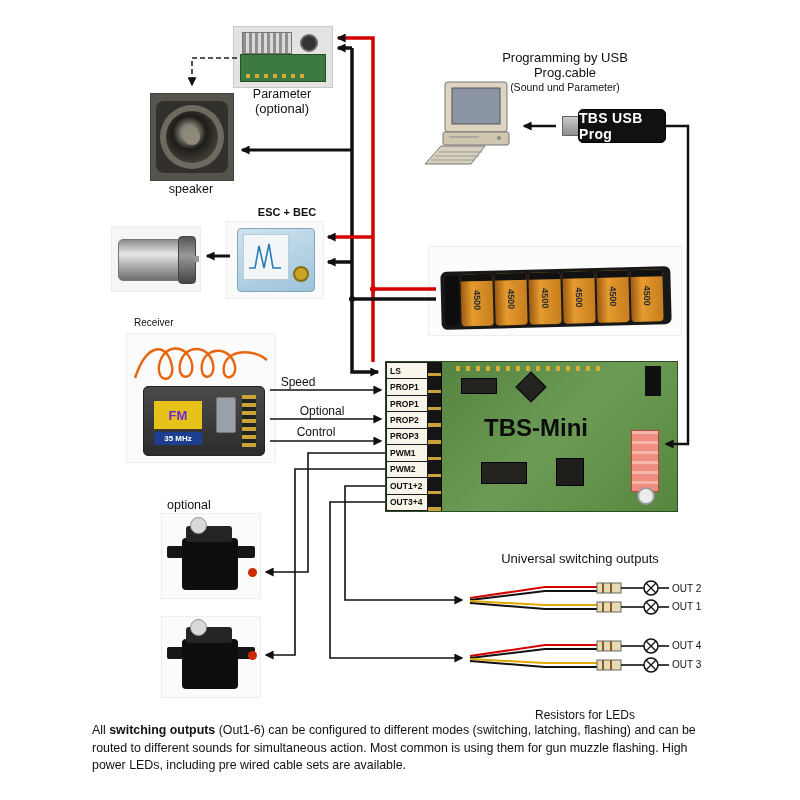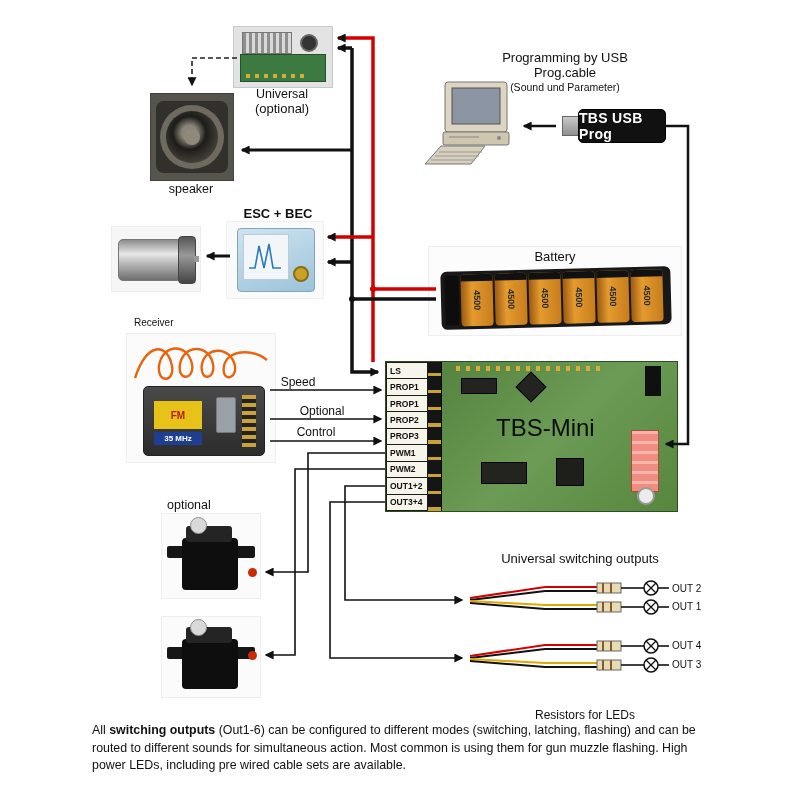--- a/index.html
+++ b/index.html
@@ -19,54 +19,54 @@
 <body>
 
 <div class="canvas">
 
   <div class="photo" style="left:233px;top:26px;width:98px;height:60px;background:#e3e3e3;border:1px solid #c9c9c9;">
     <div style="position:absolute;left:8px;top:5px;width:48px;height:20px;background:repeating-linear-gradient(90deg,#8f8f8f 0 3px,#d9d9d9 3px 6px);border:1px solid #777;"></div>
     <div style="position:absolute;right:14px;top:7px;width:14px;height:14px;border-radius:50%;background:#333;border:2px solid #666;"></div>
     <div style="position:absolute;left:6px;bottom:5px;width:84px;height:26px;background:#3c7a42;border:1px solid #24512a;"></div>
     <div style="position:absolute;left:12px;bottom:9px;width:60px;height:4px;background:repeating-linear-gradient(90deg,#d4af37 0 4px,#3c7a42 4px 9px);"></div>
   </div>
-  <div class="lbl center" style="left:233px;top:87px;width:98px;font-size:12.5px;">Universal</div>
+  <div class="lbl center" style="left:233px;top:87px;width:98px;font-size:12.5px;">Parameter</div>
   <div class="lbl center" style="left:233px;top:101px;width:98px;font-size:13px;">(optional)</div>
 
   <div class="photo" style="left:150px;top:93px;width:82px;height:86px;background:#57544e;border:1px solid #44423d;">
     <div style="position:absolute;left:5px;top:7px;width:72px;height:72px;background:#31302c;border-radius:8px;"></div>
     <div style="position:absolute;left:9px;top:11px;width:64px;height:64px;border-radius:50%;background:#6e6a60;"></div>
     <div style="position:absolute;left:15px;top:17px;width:52px;height:52px;border-radius:50%;background:radial-gradient(circle at 45% 42%, #8a8578 0 18%, #1d1c19 40%, #454239 75%, #23221f 100%);"></div>
     <div style="position:absolute;left:33px;top:35px;width:16px;height:16px;border-radius:50%;background:#8f897a;"></div>
   </div>
   <div class="lbl center" style="left:150px;top:182px;width:82px;font-size:12.5px;">speaker</div>
 
   <div class="photo" style="left:111px;top:226px;width:88px;height:64px;background:#f6f6f6;border:1px solid #ededed;">
     <div style="position:absolute;left:6px;top:12px;width:62px;height:40px;border-radius:5px;background:linear-gradient(180deg,#8c8c8c,#e8e8e8 35%,#b5b5b5 60%,#6f6f6f);border:1px solid #777;"></div>
     <div style="position:absolute;left:66px;top:9px;width:16px;height:46px;border-radius:4px;background:linear-gradient(180deg,#555,#999 40%,#444);border:1px solid #444;"></div>
     <div style="position:absolute;left:82px;top:29px;width:5px;height:6px;background:#999;"></div>
   </div>
 
-  <div class="lbl center" style="left:228px;top:206px;width:100px;font-size:13px;font-weight:bold;">ESC + BEC</div>
+  <div class="lbl center" style="left:237px;top:206px;width:100px;font-size:11px;font-weight:bold;">ESC + BEC</div>
   <div class="photo" style="left:226px;top:221px;width:96px;height:76px;background:#fafafa;border:1px solid #efefef;">
     <div style="position:absolute;left:10px;top:6px;width:76px;height:62px;background:linear-gradient(160deg,#cfe3f0,#9cc3da);border:1px solid #7fa6bd;border-radius:4px;"></div>
     <div style="position:absolute;left:16px;top:12px;width:44px;height:44px;background:#f2f6f8;border:1px solid #b9ccd8;"></div>
     <svg style="position:absolute;left:18px;top:14px;" width="40" height="40">
         <path d="M4,32 H10 L14,10 L19,32 L24,8 L28,32 H36" stroke="#2b7bb5" stroke-width="1.6" fill="none"></path>
       </svg>
     <div style="position:absolute;left:66px;top:44px;width:12px;height:12px;border-radius:50%;background:#c9a227;border:2px solid #8a6d12;"></div>
   </div>
 
   <div class="lbl" style="left:134px;top:317px;font-size:10px;">Receiver</div>
   <div class="photo" style="left:126px;top:333px;width:148px;height:128px;background:#fbfbfb;border:1px solid #eeeeee;">
     <svg width="148" height="56" style="position:absolute;left:0;top:2px;">
       <path d="M8,42 C20,6 40,6 45,30 C48,46 30,48 32,30 C35,8 60,6 65,28 C68,44 50,46 53,28 C57,8 82,8 86,28 C89,44 72,46 75,28 C79,10 104,10 108,30 C110,44 94,46 97,30 C100,14 125,12 140,24" stroke="#e8650f" stroke-width="2.4" fill="none"></path>
     </svg>
     <div style="position:absolute;left:16px;top:52px;width:120px;height:68px;background:linear-gradient(180deg,#4a4a4a,#2c2c2c);border-radius:5px;border:1px solid #222;">
-      <div style="position:absolute;left:10px;top:14px;width:48px;height:28px;background:#e7c319;display:flex;align-items:center;justify-content:center;font-weight:bold;font-size:10px;color:#b91c1c;">FM</div>
+      <div style="position:absolute;left:10px;top:14px;width:48px;height:28px;background:#e7c319;display:flex;align-items:center;justify-content:center;font-weight:bold;font-size:13px;color:#6d28d9;">FM</div>
       <div style="position:absolute;left:10px;top:45px;width:48px;height:13px;background:#1e3f8f;color:#fff;font-size:8px;display:flex;align-items:center;justify-content:center;font-weight:bold;">35 MHz</div>
       <div style="position:absolute;right:8px;top:8px;width:14px;height:52px;background:repeating-linear-gradient(180deg,#caa23a 0 4px,#222 4px 8px);"></div>
       <div style="position:absolute;right:28px;top:10px;width:18px;height:34px;background:#9aa0a8;border:1px solid #777;border-radius:2px;"></div>
     </div>
   </div>
 
   <div class="lbl center" style="left:470px;top:65px;width:190px;font-size:13px;">Prog.cable</div>
   <div class="lbl center" style="left:470px;top:50px;width:190px;font-size:13px;">Programming by USB</div>
   <div class="lbl center" style="left:470px;top:81px;width:190px;font-size:10.5px;">(Sound und Parameter)</div>
   <div class="photo" style="left:423px;top:80px;width:100px;height:88px;">
@@ -82,21 +82,20 @@
   </div>
 
   <div style="position:absolute;left:562px;top:109px;width:102px;height:32px;">
     <div style="position:absolute;left:0;top:7px;width:18px;height:18px;background:linear-gradient(180deg,#c9c9c9,#8f8f8f);border:1px solid #666;"></div>
     <div style="position:absolute;left:16px;top:0;width:86px;height:32px;background:#111;border-radius:5px;border:1px solid #000;display:flex;align-items:center;justify-content:center;">
       <span style="color:#fff;font-size:14px;font-weight:bold;letter-spacing:.3px;">TBS USB Prog</span>
     </div>
   </div>
 
   <div class="photo" style="left:428px;top:246px;width:252px;height:88px;background:#fcfcfc;border:1px solid #eeeeee;">
-    <div class="lbl center" style="left:0;top:2px;width:252px;font-size:13px;">Battery</div>
     <div style="position:absolute;left:12px;top:22px;width:230px;height:58px;background:#181818;border-radius:6px;transform:rotate(-1.5deg);display:flex;align-items:center;padding:0 4px;gap:2px;box-sizing:border-box;">
       <div style="width:14px;height:50px;background:#0d0d0d;border-radius:3px;flex:0 0 auto;"></div>
       <div class="cell">
           <span>4500</span>
         </div>
       <div class="cell">
           <span>4500</span>
         </div>
       <div class="cell">
           <span>4500</span>
@@ -125,21 +124,21 @@
       <div class="pin">OUT1+2</div>
       <div class="pin">OUT3+4</div>
     </div>
     <div style="position:absolute;left:42px;top:0;width:13px;height:149px;background:repeating-linear-gradient(180deg,#151515 0 11px,#caa23a 11px 14.5px,#151515 14.5px 16.8px);border-right:1px solid #0a0a0a;"></div>
     <div style="position:absolute;left:70px;top:4px;width:150px;height:5px;background:repeating-linear-gradient(90deg,#d4af37 0 4px,rgba(0,0,0,0) 4px 10px);"></div>
     <div style="position:absolute;left:75px;top:16px;width:34px;height:14px;background:#23231f;border:1px solid #000;"></div>
     <div style="position:absolute;left:134px;top:14px;width:20px;height:20px;background:#23231f;border:1px solid #000;transform:rotate(45deg);"></div>
     <div style="position:absolute;left:95px;top:100px;width:44px;height:20px;background:#23231f;border:1px solid #000;"></div>
     <div style="position:absolute;left:170px;top:96px;width:26px;height:26px;background:#1e1e1a;border:1px solid #000;"></div>
     <div style="position:absolute;right:16px;top:4px;width:16px;height:30px;background:#101010;"></div>
-    <div class="lbl" style="left:110px;top:52px;font-size:24px;font-weight:normal;color:#0c0c0c;">TBS-Mini</div>
+    <div class="lbl" style="left:98px;top:52px;font-size:24px;font-weight:bold;color:#0c0c0c;">TBS-Mini</div>
     <div style="position:absolute;right:18px;top:68px;width:26px;height:60px;background:#ef8d80;border:1px solid #b2493d;background-image:repeating-linear-gradient(180deg,rgba(255,255,255,.35) 0 3px,rgba(0,0,0,0) 3px 10px);"></div>
     <div style="position:absolute;right:22px;bottom:6px;width:14px;height:14px;border-radius:50%;background:#ececec;border:2px solid #9a9a9a;"></div>
   </div>
 
   <div class="lbl center z6" style="left:268px;top:375px;width:60px;font-size:12px;">Speed</div>
   <div class="lbl center z6" style="left:292px;top:404px;width:60px;font-size:12px;">Optional</div>
   <div class="lbl center z6" style="left:286px;top:425px;width:60px;font-size:12px;">Control</div>
 
   <div class="lbl" style="left:167px;top:498px;font-size:12.5px;">optional</div>
   <div class="photo" style="left:161px;top:513px;width:98px;height:84px;background:#fbfbfb;border:1px solid #eeeeee;">

